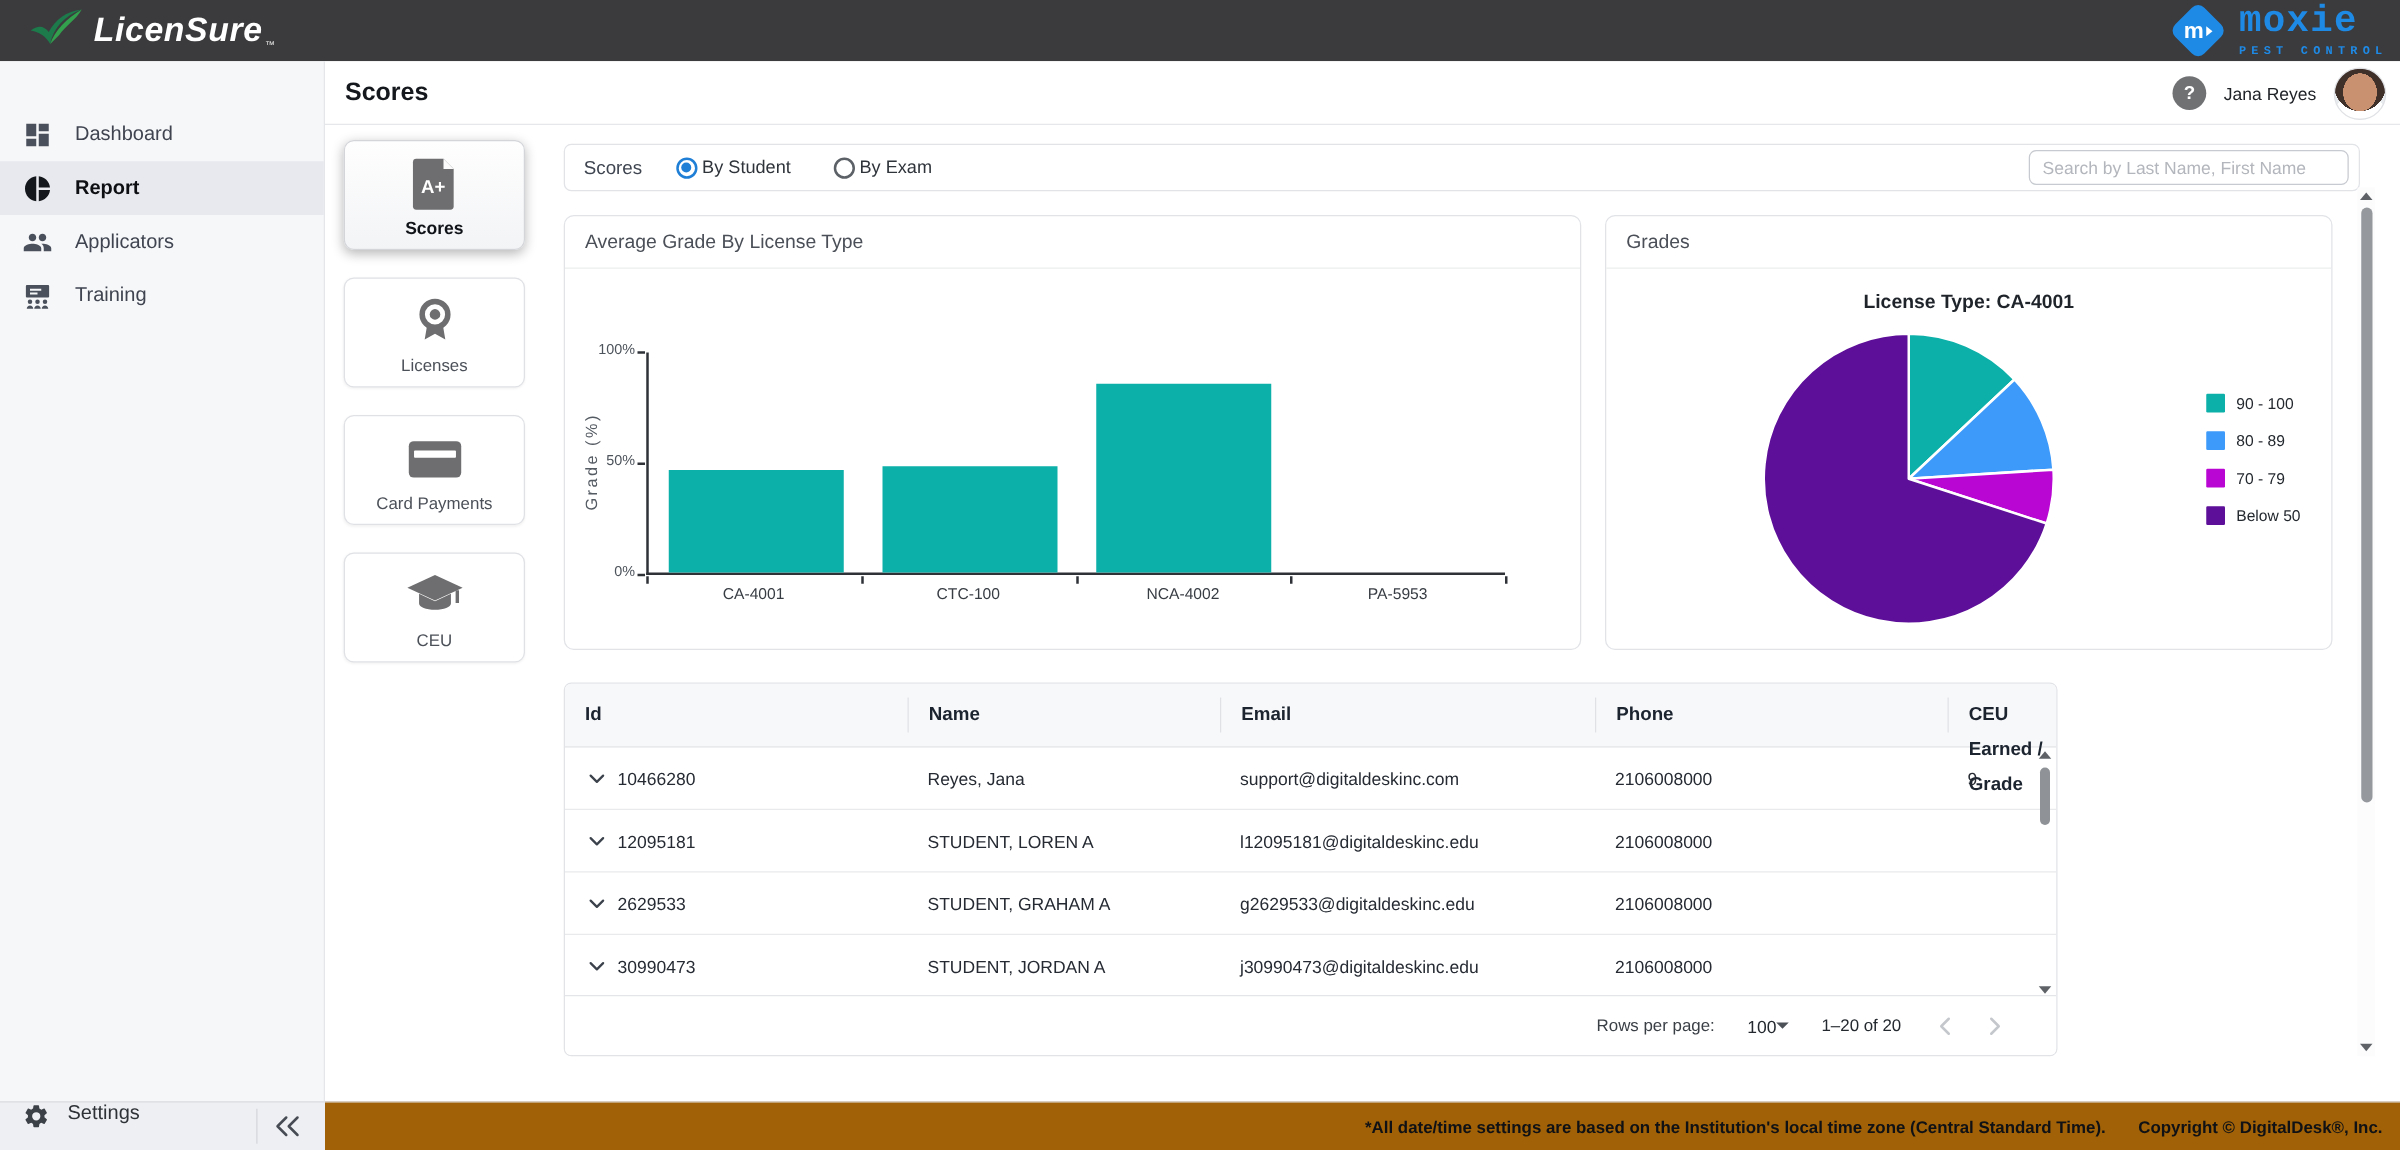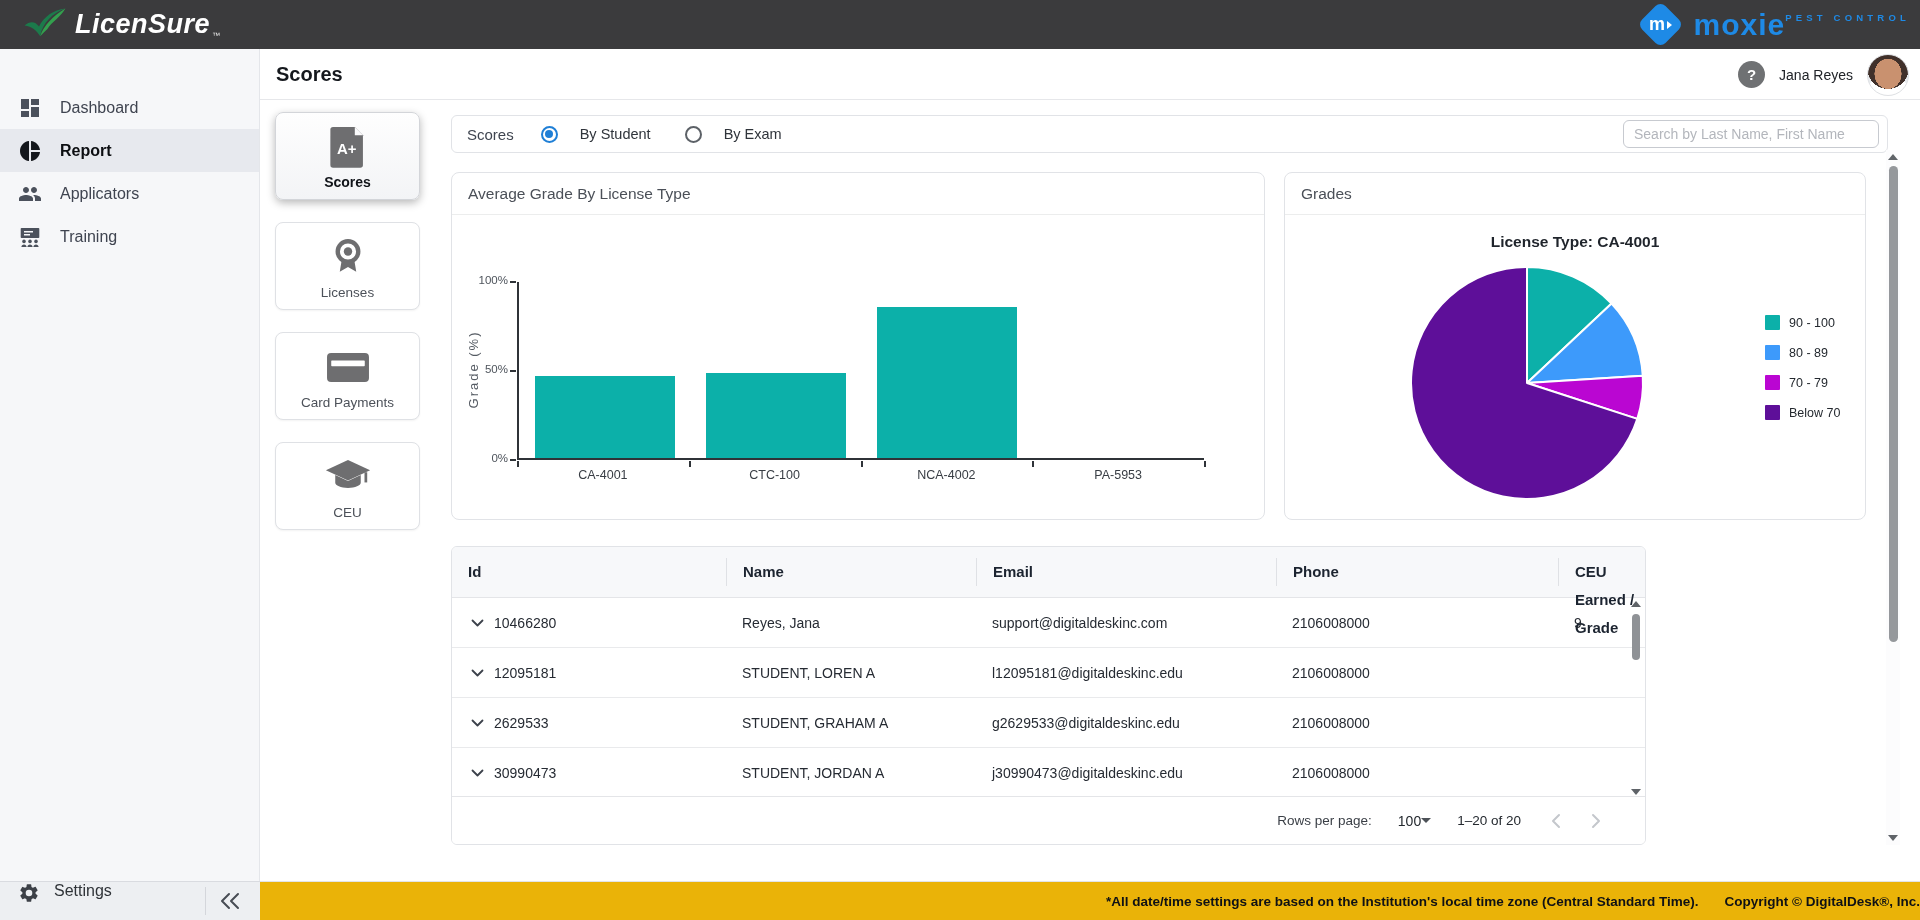--- a/index.html
+++ b/index.html
@@ -14,21 +14,21 @@
 
   
   .topbar { position:absolute; left:0; top:0; width:1920px; height:49px; background:#3b3b3d; }
   .brand { position:absolute; left:20px; top:0; height:49px; display:flex; align-items:center; }
   .brand-text { color:#fff; font-size:27px; font-weight:bold; font-style:italic; letter-spacing:.5px; margin-left:5px; }
   .brand-tm { color:#e8e8e8; font-size:8px; align-self:flex-end; margin:0 0 9px 2px; }
   .moxie { position:absolute; right:10px; top:0; height:49px; display:flex; align-items:center; }
   .moxie-diamond { width:33px; height:33px; background:#1e8ae6; border-radius:7px; transform:rotate(45deg); display:flex; align-items:center; justify-content:center; margin:0 16px 0 0; flex:none; }
   .moxie-m { transform:rotate(-45deg); color:#fff; font-weight:bold; font-size:18px; display:flex; align-items:center; gap:2px; }
   .moxie-play { width:0; height:0; border-left:5px solid #fff; border-top:4px solid transparent; border-bottom:4px solid transparent; }
-  .moxie-textcol { display:flex; flex-direction:row; line-height:1; }
+  .moxie-textcol { display:flex; flex-direction:column; line-height:1;font-family:Liberation Mono, monospace; }
   .moxie-name { color:#1e8ae6; font-weight:bold; font-size:30px; letter-spacing:1px; }
   .moxie-sub { color:#1e8ae6; font-weight:bold; font-size:9.5px; letter-spacing:4.2px; margin-top:3px; }
 
   
   .sidebar { position:absolute; left:0; top:49px; width:260px; height:832px; background:#f6f7f9; border-right:1px solid #e4e6ea; }
   .nav { position:absolute; left:0; top:37px; width:100%; }
   .nav-item { height:43px; display:flex; align-items:center; padding-left:18px; gap:18px; font-size:16px; color:#3f4450; cursor:pointer; }
   .nav-item.active { background:#e7e9ee; color:#0d0f12; font-weight:bold; }
   .nav-icon svg { width:24px; height:24px; fill:#4b515c; display:block; }
   .nav-item.active .nav-icon svg { fill:#14171c; }
@@ -56,21 +56,21 @@
   
   .tool-card { position:absolute; left:275px; width:145px; height:88px; background:#fff; border:1px solid #dfe1e5; border-radius:8px; display:flex; flex-direction:column; align-items:center; justify-content:flex-end; padding-bottom:9px; cursor:pointer; box-shadow:0 1px 2px rgba(0,0,0,.05); }
   .tool-card.active { box-shadow:0 3px 9px rgba(0,0,0,.28); background:linear-gradient(#fefefe,#f3f4f6); border-color:#d3d5d9; }
   .tool-icon { position:absolute; left:50%; transform:translateX(-50%); }
   .tool-label { font-size:13.5px; color:#4c5159; }
   .tool-card.active .tool-label { font-weight:bold; color:#101318; font-size:14px; }
 
   
   .filter-bar { position:absolute; left:451px; top:115px; width:1437px; height:38px; background:#fff; border:1px solid #e1e3e7; border-radius:6px; display:flex; align-items:center; padding:0 8px 0 15px; }
   .filter-label { font-size:15px; color:#3f4550; }
-  .radio-opt { display:flex; align-items:center; gap:22px; cursor:pointer; }
+  .radio-opt { display:flex; align-items:center; gap:4px; cursor:pointer; }
   .radio-opt.first { margin-left:27px; }
   .radio-opt.second { margin-left:34px; }
   .radio { width:17px; height:17px; border:2px solid #1f7fd6; border-radius:50%; position:relative; flex:none; }
   .radio .dot { position:absolute; inset:2.5px; background:#1f7fd6; border-radius:50%; }
   .radio.unchecked { border-color:#5c6167; }
   .radio-label { font-size:14.5px; color:#2f343b; }
   .search-input { margin-left:auto; width:256px; height:28px; border:1px solid #c7cad0; border-radius:6px; font-size:14px; color:#30343a; padding:0 10px; font-family:"Liberation Sans",sans-serif; outline:none; background:#fff; }
   .search-input::placeholder { color:#b3b6bc; }
 
   
@@ -124,21 +124,21 @@
   .table-scroll .tri-down { position:absolute; bottom:0; left:1px; }
   .table-thumb { position:absolute; left:2px; top:13px; width:8px; height:46px; background:#8f9296; border-radius:4px; }
 
   
   .main-scrollbar { position:absolute; left:1886px; top:150px; width:14px; height:695px; background:#fcfcfd; }
   .main-scrollbar .tri-up { margin-top:4px; }
   .main-scrollbar .tri-down { position:absolute; bottom:4px; left:2px; }
   .main-thumb { position:absolute; left:2.5px; top:16px; width:9px; height:476px; background:#95989c; border-radius:4.5px; }
 
   
-  .page-footer { position:absolute; left:260px; top:881px; width:1660px; height:39px; background:#eab308; border-top:1px solid #e2e4e8; display:flex; align-items:center; justify-content:flex-end; gap:26px; }
+  .page-footer { position:absolute; left:260px; top:881px; width:1660px; height:39px; background:#a16207; border-top:1px solid #e2e4e8; display:flex; align-items:center; justify-content:flex-end; gap:26px; padding-right:14px; }
   .footer-note { font-size:13.5px; font-weight:bold; color:#0f1115; }
   .footer-copy { font-size:13.5px; font-weight:600; color:#0f1115; }
 </style>
 </head>
 <body>
 
 <div class="topbar">
   <div class="brand">
     <span>
       <svg viewBox="0 0 40 30" width="50" height="36">
@@ -346,21 +346,21 @@
       <div class="legend-item">
         <span class="legend-swatch" style="background: rgb(61, 154, 251);"></span>
         <span class="legend-label">80 - 89</span>
       </div>
       <div class="legend-item">
         <span class="legend-swatch" style="background: rgb(186, 6, 210);"></span>
         <span class="legend-label">70 - 79</span>
       </div>
       <div class="legend-item">
         <span class="legend-swatch" style="background: rgb(94, 15, 153);"></span>
-        <span class="legend-label">Below 70</span>
+        <span class="legend-label">Below 50</span>
       </div>
     </div>
 </div>
 
 <div class="table-panel">
   <div class="thead">
     <div class="th">Id</div>
     <div class="th">Name</div>
     <div class="th">Email</div>
     <div class="th">Phone</div>

